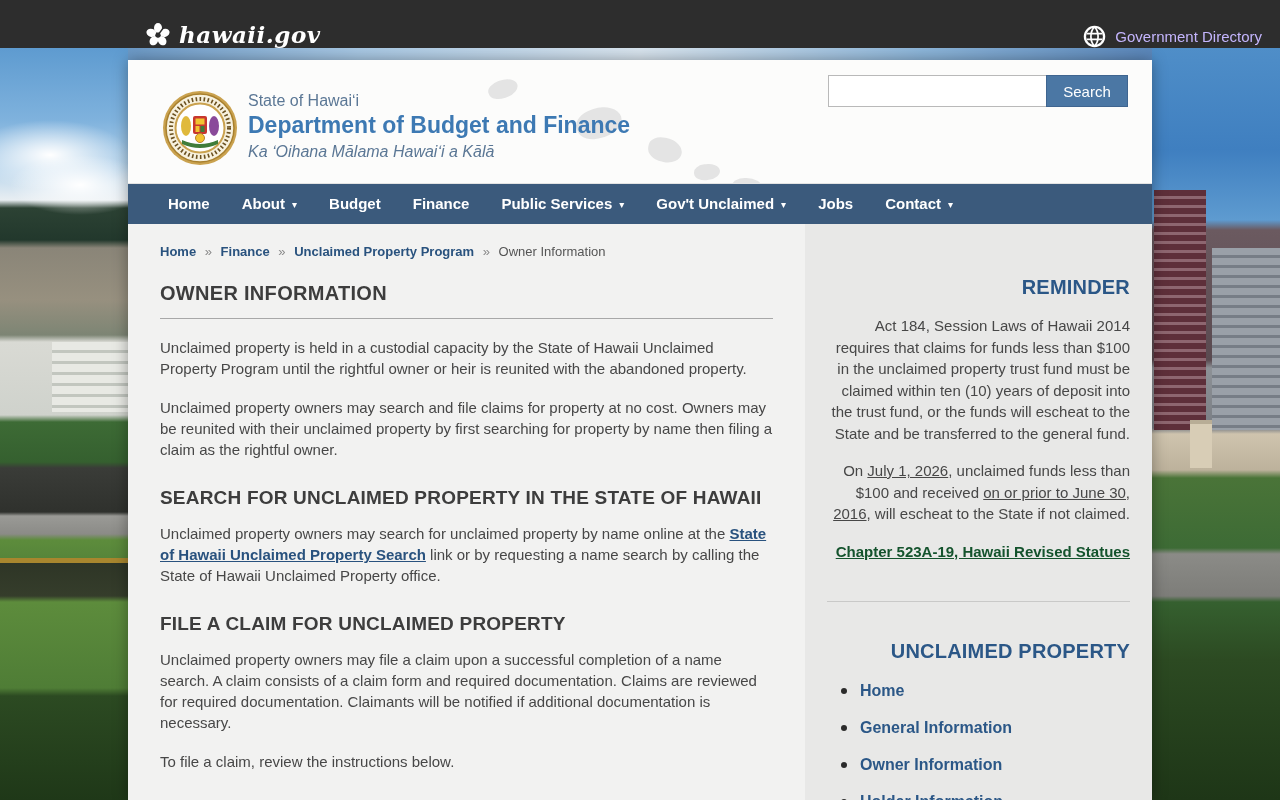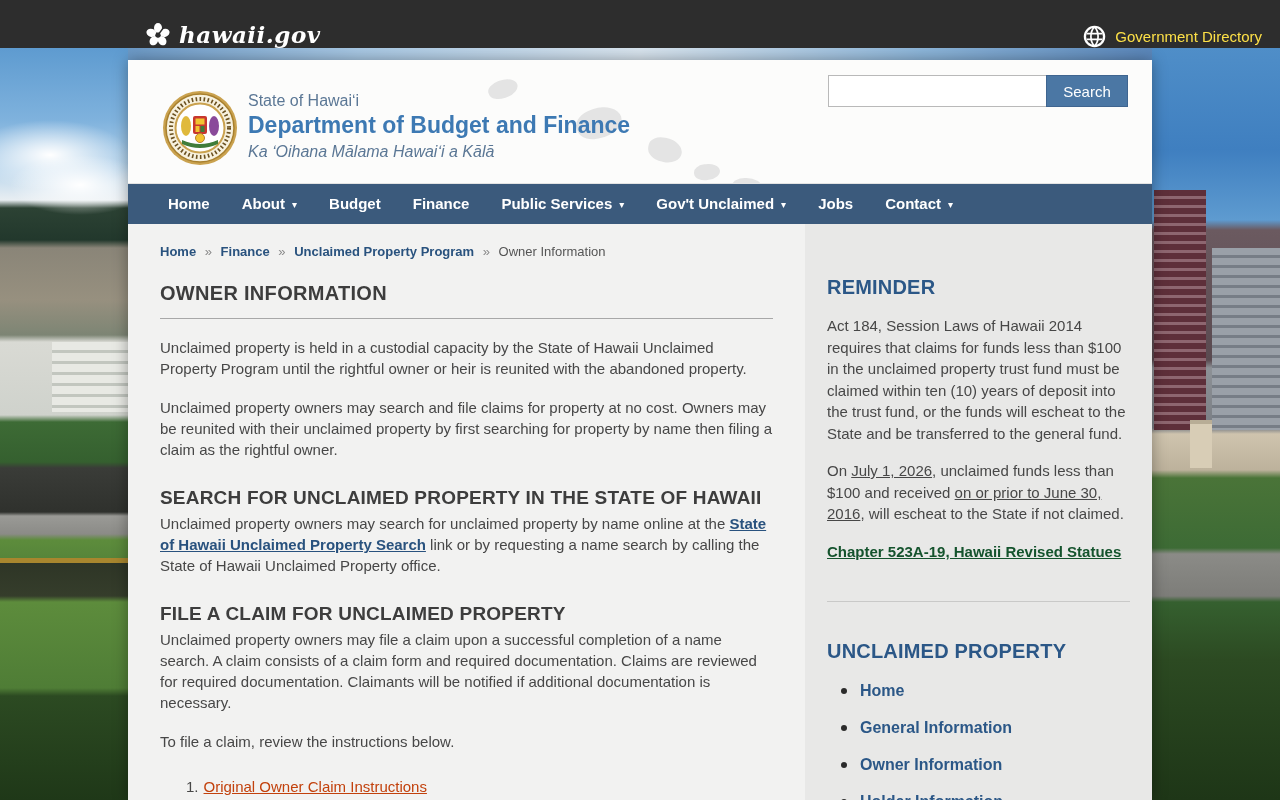--- a/index.html
+++ b/index.html
@@ -42,21 +42,21 @@
   .photo.right .tower2{position:absolute;left:60px;top:248px;width:68px;height:182px;
     background:repeating-linear-gradient(180deg,#9aa0a8 0 7px,#777d86 7px 10px);}
   .photo.right .steeple{position:absolute;left:38px;top:420px;width:22px;height:48px;background:#d8cdb6;border-top:4px solid #b8ad96;}
 
   
   .topbar{position:absolute;left:0;top:0;width:1280px;height:48px;background:#2d2d2d;z-index:5;
     display:flex;align-items:flex-end;justify-content:space-between;padding:0 18px 0 145px;}
   .brand{display:flex;align-items:center;gap:8px;cursor:pointer;}
   .brand .logo-text{font-family:"DejaVu Serif","Liberation Serif",serif;font-style:italic;font-weight:bold;
     font-size:23px;color:#ffffff;letter-spacing:.5px;}
-  .directory{display:flex;align-items:center;gap:9px;color:#fde047;font-size:15px;cursor:pointer;}
+  .directory{display:flex;align-items:center;gap:9px;color:#c4b5fd;font-size:15px;cursor:pointer;}
 
   
   .page{position:absolute;left:128px;top:60px;width:1024px;height:740px;z-index:3;
     box-shadow:0 0 14px rgba(0,0,0,.35);background:#f2f2f1;}
 
   
   .hdr{position:relative;height:124px;background:#fcfcfb;overflow:hidden;border-bottom:1px solid #e3e3e3;}
   .island{position:absolute;background:#e4e4e4;border-radius:45% 55% 50% 50%;}
   .i1{left:448px;top:48px;width:46px;height:30px;transform:rotate(-18deg);}
   .i2{left:520px;top:78px;width:34px;height:24px;transform:rotate(12deg);}
@@ -76,34 +76,34 @@
 
   
   .nav{height:40px;background:#3b5a7c;display:flex;align-items:center;padding-left:24px;}
   .nav a{display:flex;align-items:center;gap:7px;color:#ffffff;font-size:15px;font-weight:bold;
     padding:0 16px;height:40px;line-height:40px;text-decoration:none;cursor:pointer;}
   .nav .caret{font-size:10px;position:relative;top:1px;}
 
   
   .content{display:flex;height:576px;}
   .main{width:677px;background:#f2f2f1;padding:20px 32px 0 32px;color:#474747;}
-  .sidebar{width:347px;background:#e8e8e7;padding:52px 22px 0 22px;color:#474747;}
+  .sidebar{width:347px;background:#e8e8e7;padding:52px 22px 0 22px;color:#474747;text-align:right;}
 
   
   .crumbs{font-size:13px;color:#6b6b6b;}
   .crumbs a{color:#29527e;font-weight:bold;text-decoration:none;cursor:pointer;}
   .crumbs .sep{color:#8a8a8a;margin:0 5px;}
   .crumbs .cur{color:#555555;}
 
   
   h1.pgtitle{font-size:20px;font-weight:bold;color:#3d3d3d;letter-spacing:.3px;margin:23px 0 0 0;}
   .rule{height:1px;background:#a8a8a8;margin:13px 0 0 0;}
   .main p{font-size:15px;line-height:21px;margin:18px 0 0 0;hyphens:auto;}
   h2.sect{font-size:19px;font-weight:bold;color:#3d3d3d;letter-spacing:.2px;margin:27px 0 0 0;}
-  .main p.tight{margin-top:4px;}
+  .main p.tight{margin-top:14px;}
   .main a.inline{color:#29527e;font-weight:bold;text-decoration:underline;cursor:pointer;}
   .claim-list{margin:24px 0 0 26px;padding:0;font-size:15px;line-height:21px;}
   .claim-item{display:flex;gap:5px;}
   .claim-item .num{color:#474747;}
   .claim-item a{color:#c2410c;text-decoration:underline;cursor:pointer;}
   .claim-item .desc{margin-top:2px;color:#474747;}
 
   
   .sb-h{font-size:20px;font-weight:bold;color:#2b5787;letter-spacing:.2px;margin:0;}
   .sidebar p{font-size:15px;line-height:21.5px;margin:16px 0 0 0;hyphens:auto;}

